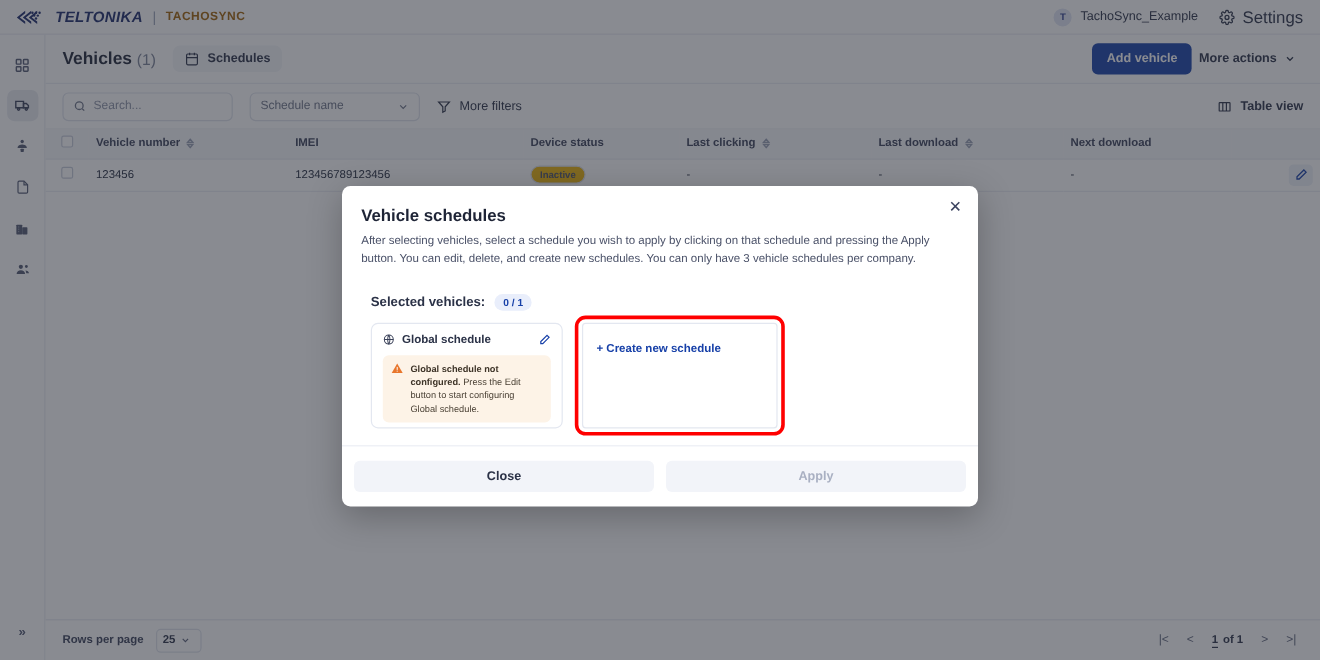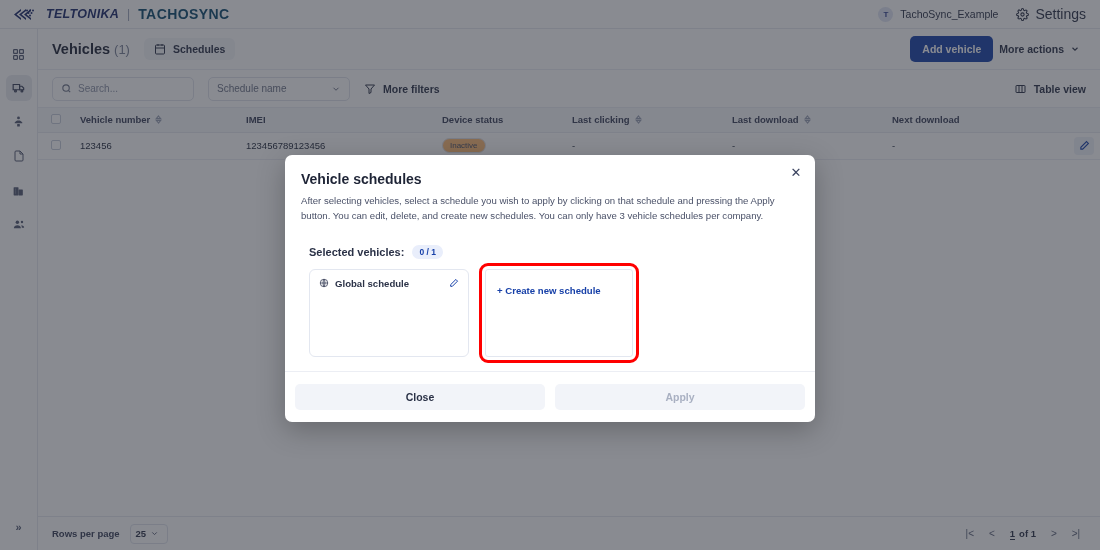--- a/index.html
+++ b/index.html
@@ -21,21 +21,21 @@
     display: flex; align-items: center;
   }
   .brand { display: flex; align-items: center; gap: 6px; margin-left: 14px; }
   .brand-mark { display: block; }
   .brand-text {
     font-size: 12.5px; font-weight: bold; color: #1b2a6b;
     letter-spacing: .3px; font-style: italic;
   }
   .brand-sep { color: #9aa2b8; font-size: 12px; margin: 0 2px; font-weight: 400;}
   .brand-sub {
-    font-size: 14px; font-weight: bold; color: #0c4a6e; letter-spacing: .4px;
+    font-size: 10px; font-weight: bold; color: #a16207; letter-spacing: .4px;
   }
   .topbar-right {
     margin-left: auto; display: flex; align-items: center; gap: 18px;
     margin-right: 14px;
   }
   .user-chip { display: flex; align-items: center; gap: 7px; }
   .avatar {
     width: 15px; height: 15px; border-radius: 50%;
     background: #dfe4f3; color: #2f3f8f;
     font-size: 8px; font-weight: bold;
@@ -100,21 +100,21 @@
     color: #8b92a6; font-size: 10px;
   }
   .select-box {
     width: 142px; height: 24px; border: 1px solid #dfe3ec; border-radius: 5px;
     display: flex; align-items: center; padding: 0 8px;
     color: #6d7488; font-size: 10px;
   }
   .select-box .caret { margin-left: auto; }
   .more-filters {
     display: flex; align-items: center; gap: 7px;
-    font-size: 10.5px; color: #2b3247; font-weight: bold;
+    font-size: 10.5px; color: #2b3247; font-weight: normal;
   }
   .table-view {
     margin-left: auto; display: flex; align-items: center; gap: 7px;
     font-size: 10.5px; color: #2b3247; font-weight: bold;
   }
 
   
   table.grid { width: 100%; border-collapse: collapse; table-layout: fixed; }
   table.grid thead th {
     height: 24px; background: #f7f8fb; border-bottom: 1px solid #e6e9f0;
@@ -127,21 +127,22 @@
   }
   .th-inner { display: flex; align-items: center; gap: 5px; }
   .col-check { width: 36px; text-align: center !important; }
   .chk {
     width: 10px; height: 10px; border: 1px solid #c6ccda; border-radius: 2px;
     background: #fff; display: inline-block;
   }
   .badge-inactive {
     display: inline-block; font-size: 8px; color: #4a5168;
     border: 1px solid #dde1ea; border-radius: 9px; padding: 2px 7px;
-    background: #fdba74;
+    background: #eab308;
+    font-weight: bold;
   }
   .edit-cell { text-align: right !important; }
   .edit-btn {
     display: inline-flex; align-items: center; justify-content: center;
     width: 20px; height: 18px; border-radius: 4px; background: #eef1f8;
     color: #1740a8;
   }
 
   
   .pagination {
@@ -202,21 +203,21 @@
   .card-title { font-size: 9.6px; font-weight: bold; color: #2b3247; }
   .card-edit { margin-left: auto; color: #1740a8; display: flex; }
   .warn {
     margin-top: 7px; background: #fdf3e7; border-radius: 5px;
     padding: 6px 7px; display: flex; gap: 6px;
   }
   .warn-txt { font-size: 7.7px; color: #4a4034; line-height: 1.45; }
   .warn-txt b { font-weight: bold; color: #3d3327; }
 
   .card-create {
-    width: 148px; height: 88px; background: #fff;
+    width: 163px; height: 88px; background: #fff;
     border: 1px solid #e3e7f0; border-radius: 3px;
     padding: 10px 11px;
     outline: 3px solid #ff0000; outline-offset: 3px;
   }
   .create-link { font-size: 9.6px; font-weight: bold; color: #1740a8; }
 
   .modal-footer {
     display: flex; gap: 10px; padding: 12px 10px 12px 10px; margin-top: 14px;
     border-top: 1px solid #eceef4;
   }
@@ -528,20 +529,33 @@
           </span>
           <span class="card-title">Global schedule</span>
           <span class="card-edit">
             <span>
               <svg width="10" height="10" viewBox="0 0 24 24" fill="none" stroke="#1740a8" stroke-width="2.4">
                   <path d="M16.5 3.5l4 4L8 20H4v-4z"></path>
                 </svg>
             </span>
           </span>
         </div>
+        <div class="warn">
+          <span>
+            <svg width="10" height="10" viewBox="0 0 24 24" fill="#e8762c">
+              <path d="M12 2L23 21H1z"></path>
+              <rect x="11" y="9" width="2" height="6" fill="#fff"></rect>
+              <rect x="11" y="16.5" width="2" height="2" fill="#fff"></rect>
+            </svg>
+          </span>
+          <span class="warn-txt">
+            <b>Global schedule not configured.</b>
+            <span>Press the Edit button to start configuring Global schedule.</span>
+          </span>
+        </div>
       </div>
 
       <div class="card-create">
         <span class="create-link">+ Create new schedule</span>
       </div>
     </div>
   </div>
 
   <div class="modal-footer">
     <button class="mf-btn">Close</button>

